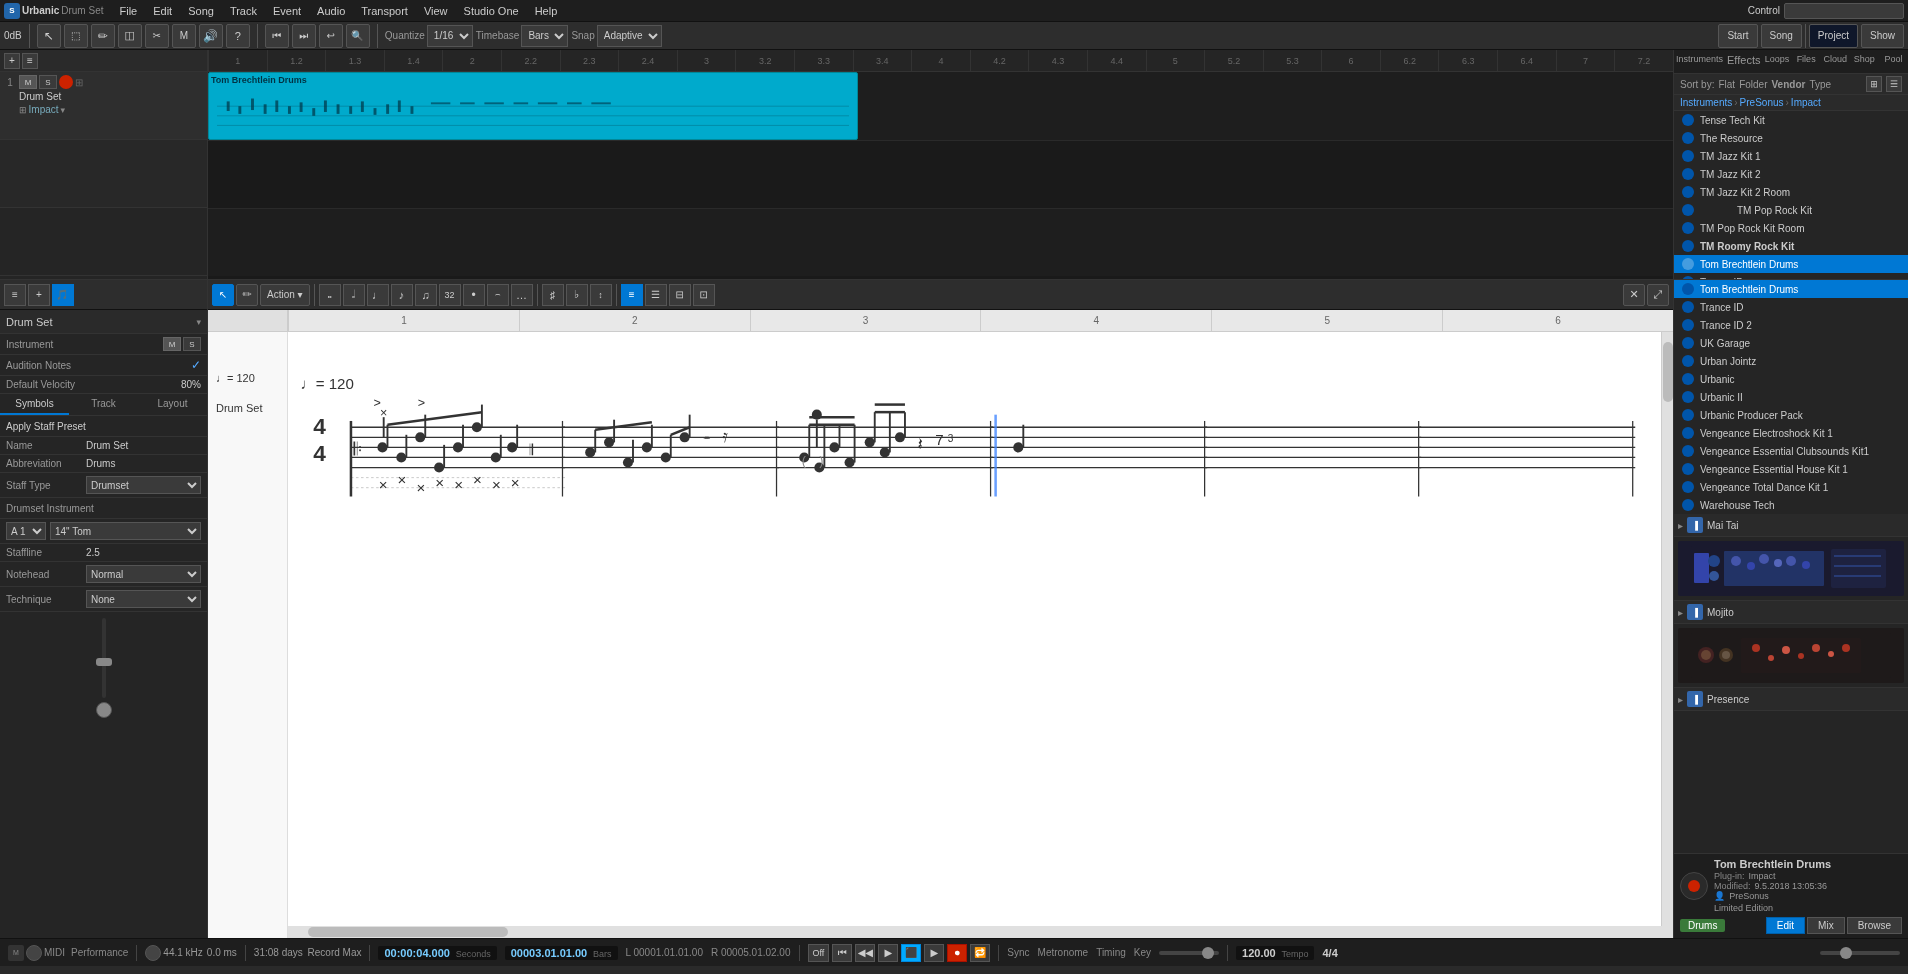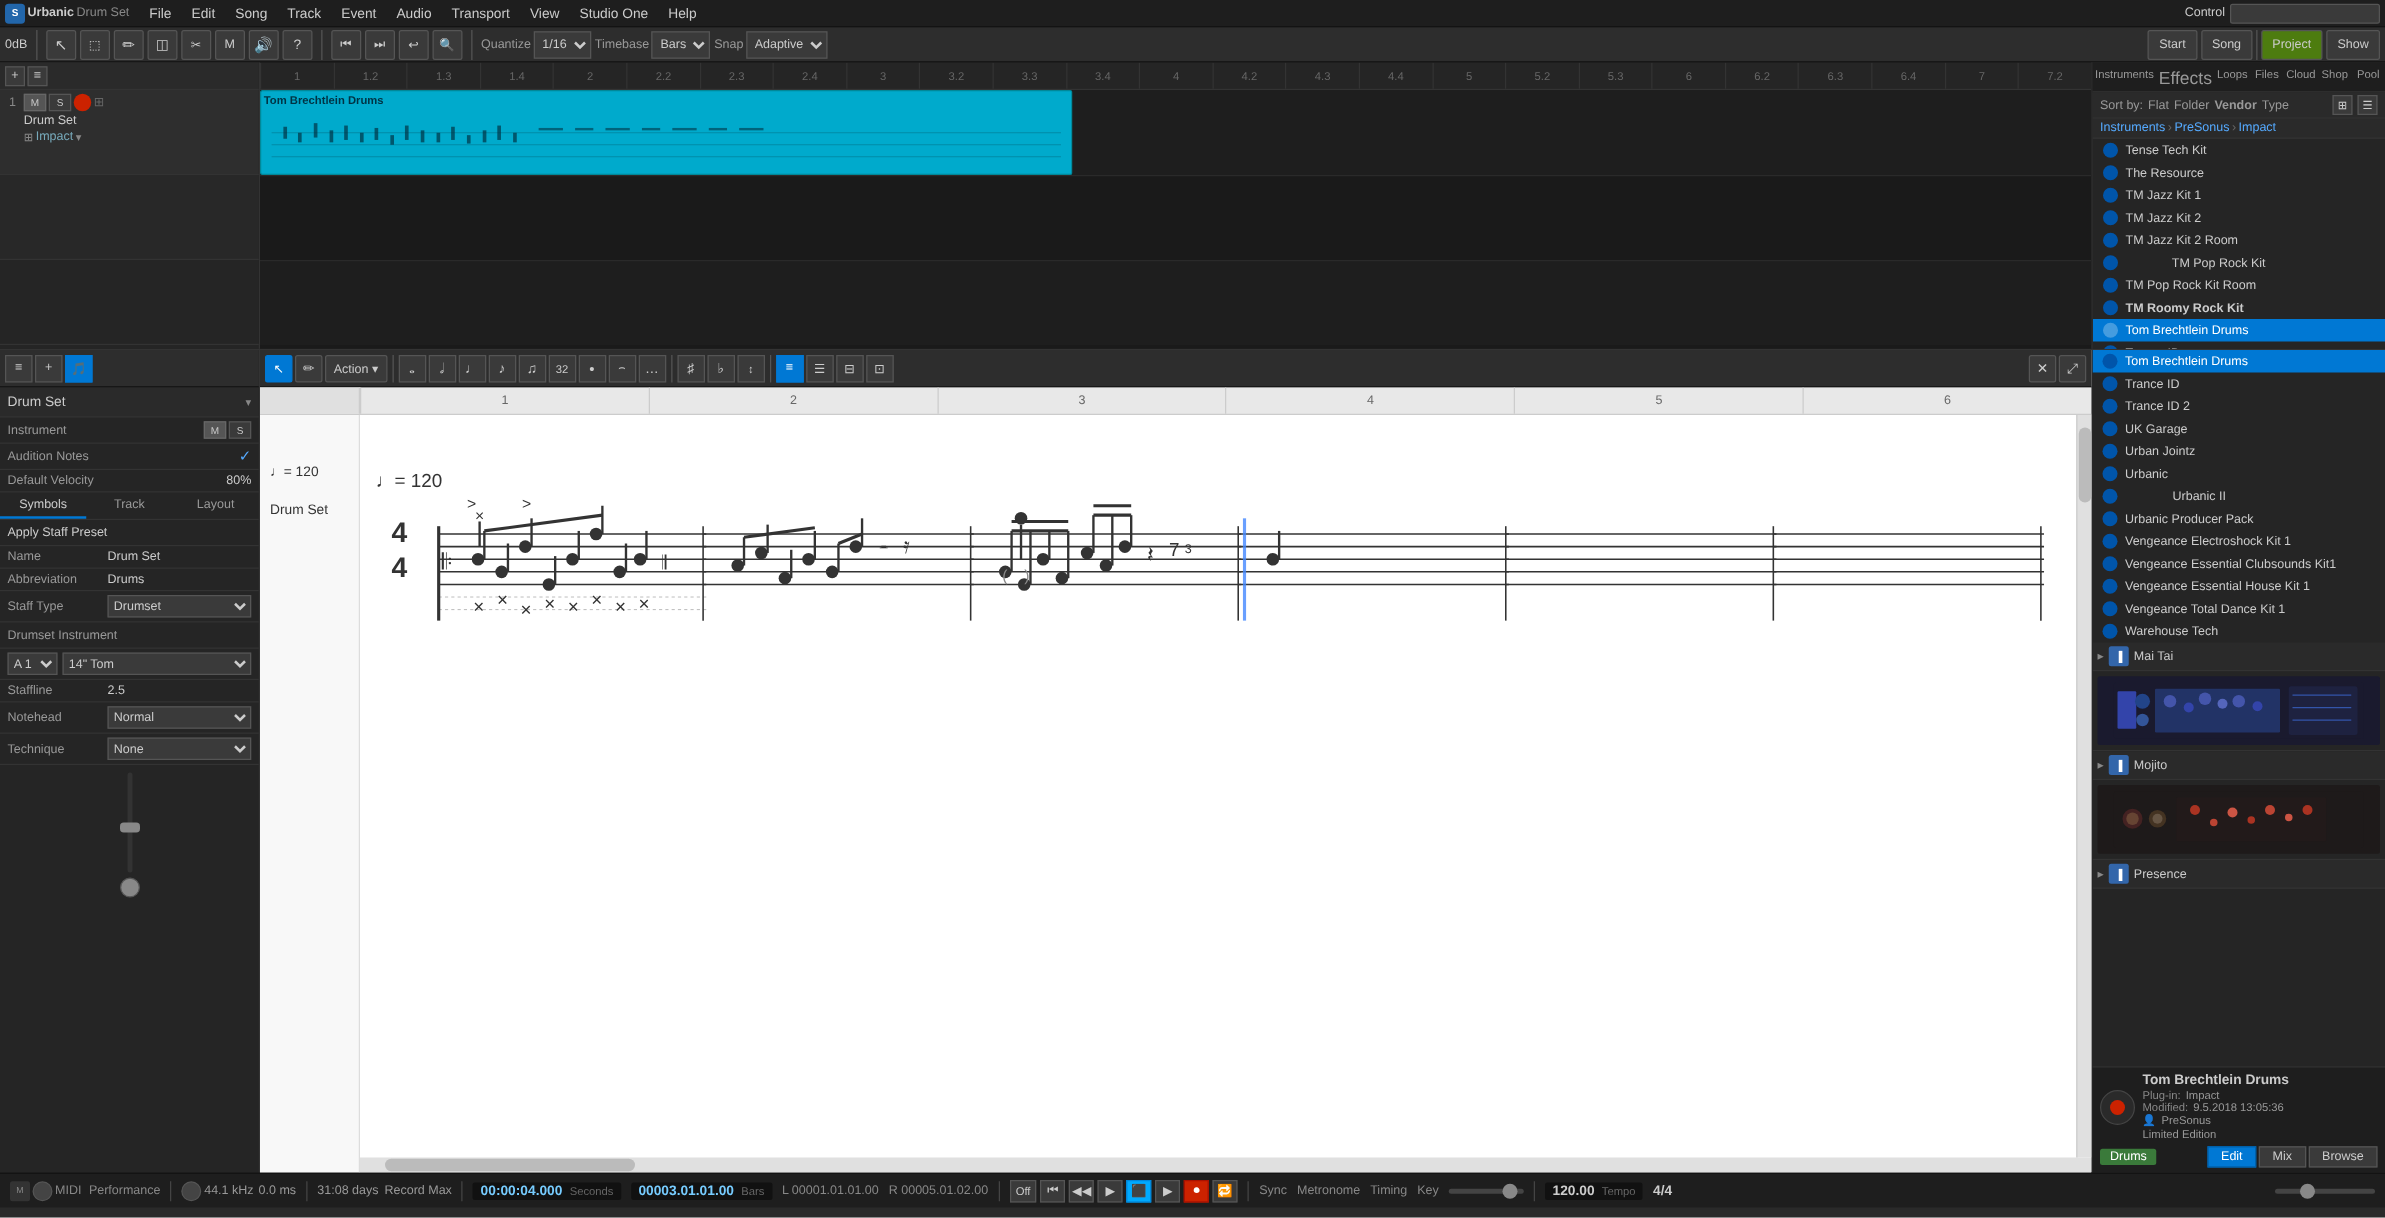--- a/index.html
+++ b/index.html
@@ -76,21 +76,21 @@
   <div style="display:flex;align-items:center;gap:2px;">
     <span style="color:#999;font-size:10px;">Snap</span>
     <select style="background:#3a3a3a;border:1px solid #555;color:#ccc;height:22px;font-size:10px;padding:0 2px;">
       <option>Adaptive</option>
     </select>
   </div>
   <div style="flex:1;"></div>
   <button style="background:#3a3a3a;border:1px solid #555;color:#ccc;height:24px;padding:0 8px;font-size:10px;cursor:pointer;border-radius:2px;">Start</button>
   <button style="background:#3a3a3a;border:1px solid #555;color:#ccc;height:24px;padding:0 8px;font-size:10px;cursor:pointer;border-radius:2px;">Song</button>
   <div style="width:1px;height:24px;background:#555;"></div>
-  <button style="background:#4d7c0f;border:1px solid #555;color:#ccc;height:24px;padding:0 8px;font-size:10px;cursor:pointer;border-radius:2px;">Project</button>
+  <button style="background:#0f172a;border:1px solid #555;color:#ccc;height:24px;padding:0 8px;font-size:10px;cursor:pointer;border-radius:2px;">Project</button>
   <button style="background:#3a3a3a;border:1px solid #555;color:#ccc;height:24px;padding:0 8px;font-size:10px;cursor:pointer;border-radius:2px;">Show</button>
 </div>
 
 <div style="display:flex;flex-direction:column;height:calc(974px - 22px - 36px - 28px);">
 
   <div style="display:flex;height:230px;border-bottom:1px solid #333;">
 
     <div style="width:208px;background:#252525;border-right:1px solid #333;flex-shrink:0;">
       <div style="display:flex;align-items:center;background:#2a2a2a;height:22px;padding:0 4px;border-bottom:1px solid #333;gap:2px;">
         <button style="background:#3a3a3a;border:1px solid #555;color:#ccc;width:16px;height:16px;font-size:10px;cursor:pointer;">+</button>
@@ -191,21 +191,21 @@
 
       <div style="position:absolute;top:90px;left:0;right:0;height:68px;background:#1a1a1a;border-top:1px solid #2a2a2a;"></div>
       <div style="position:absolute;top:158px;left:0;right:0;height:68px;background:#1e1e1e;border-top:1px solid #2a2a2a;"></div>
     </div>
 
     <div style="width:235px;background:#252525;border-left:1px solid #333;flex-shrink:0;display:flex;flex-direction:column;">
 
       <div style="display:flex;background:#1e1e1e;height:24px;border-bottom:1px solid #333;">
         <div id="browser-tabs-container" style="display:flex;flex:1;">
             <div style="flex: 1 1 0%; text-align: center; padding: 4px 2px; font-size: 9px; cursor: pointer; border-bottom: 2px solid transparent; color: rgb(153, 153, 153);">Instruments</div>
-            <div style="flex: 1 1 0%; text-align: left; padding: 4px 2px; font-size: 14px; cursor: pointer; border-bottom: 2px solid transparent; color: rgb(153, 153, 153);">Effects</div>
+            <div style="flex: 1 1 0%; text-align: left; padding: 4px 2px; font-size: 11px; cursor: pointer; border-bottom: 2px solid transparent; color: rgb(153, 153, 153);">Effects</div>
             <div style="flex: 1 1 0%; text-align: center; padding: 4px 2px; font-size: 9px; cursor: pointer; border-bottom: 2px solid transparent; color: rgb(153, 153, 153);">Loops</div>
             <div style="flex: 1 1 0%; text-align: center; padding: 4px 2px; font-size: 9px; cursor: pointer; border-bottom: 2px solid transparent; color: rgb(153, 153, 153);">Files</div>
             <div style="flex: 1 1 0%; text-align: center; padding: 4px 2px; font-size: 9px; cursor: pointer; border-bottom: 2px solid transparent; color: rgb(153, 153, 153);">Cloud</div>
             <div style="flex: 1 1 0%; text-align: center; padding: 4px 2px; font-size: 9px; cursor: pointer; border-bottom: 2px solid transparent; color: rgb(153, 153, 153);">Shop</div>
             <div style="flex: 1 1 0%; text-align: center; padding: 4px 2px; font-size: 9px; cursor: pointer; border-bottom: 2px solid transparent; color: rgb(153, 153, 153);">Pool</div>
           </div>
       </div>
 
       <div style="display:flex;align-items:center;gap:4px;padding:2px 6px;background:#2a2a2a;border-bottom:1px solid #333;">
         <span style="color:#999;font-size:10px;">Sort by:</span>
@@ -612,21 +612,21 @@
               <span>UK Garage</span>
             </div>
             <div style="display: flex; align-items: center; padding: 3px 8px; cursor: pointer; font-size: 10px; color: rgb(204, 204, 204); background: transparent;">
               <div style="width: 12px; height: 12px; border-radius: 50%; background: rgb(0, 85, 170); margin-right: 6px; flex-shrink: 0;"></div>
               <span>Urban Jointz</span>
             </div>
             <div style="display: flex; align-items: center; padding: 3px 8px; cursor: pointer; font-size: 10px; color: rgb(204, 204, 204); background: transparent;">
               <div style="width: 12px; height: 12px; border-radius: 50%; background: rgb(0, 85, 170); margin-right: 6px; flex-shrink: 0;"></div>
               <span>Urbanic</span>
             </div>
-            <div style="display: flex; align-items: center; padding: 3px 8px; cursor: pointer; font-size: 10px; color: rgb(204, 204, 204); background: transparent; gap: 38px;">
+            <div style="display: flex; align-items: center; padding: 3px 8px; cursor: pointer; font-size: 10px; color: rgb(204, 204, 204); background: transparent;">
               <div style="width: 12px; height: 12px; border-radius: 50%; background: rgb(0, 85, 170); margin-right: 6px; flex-shrink: 0;"></div>
               <span>Urbanic II</span>
             </div>
             <div style="display: flex; align-items: center; padding: 3px 8px; cursor: pointer; font-size: 10px; color: rgb(204, 204, 204); background: transparent;">
               <div style="width: 12px; height: 12px; border-radius: 50%; background: rgb(0, 85, 170); margin-right: 6px; flex-shrink: 0;"></div>
               <span>Urbanic Producer Pack</span>
             </div>
             <div style="display: flex; align-items: center; padding: 3px 8px; cursor: pointer; font-size: 10px; color: rgb(204, 204, 204); background: transparent;">
               <div style="width: 12px; height: 12px; border-radius: 50%; background: rgb(0, 85, 170); margin-right: 6px; flex-shrink: 0;"></div>
               <span>Vengeance Electroshock Kit 1</span>

